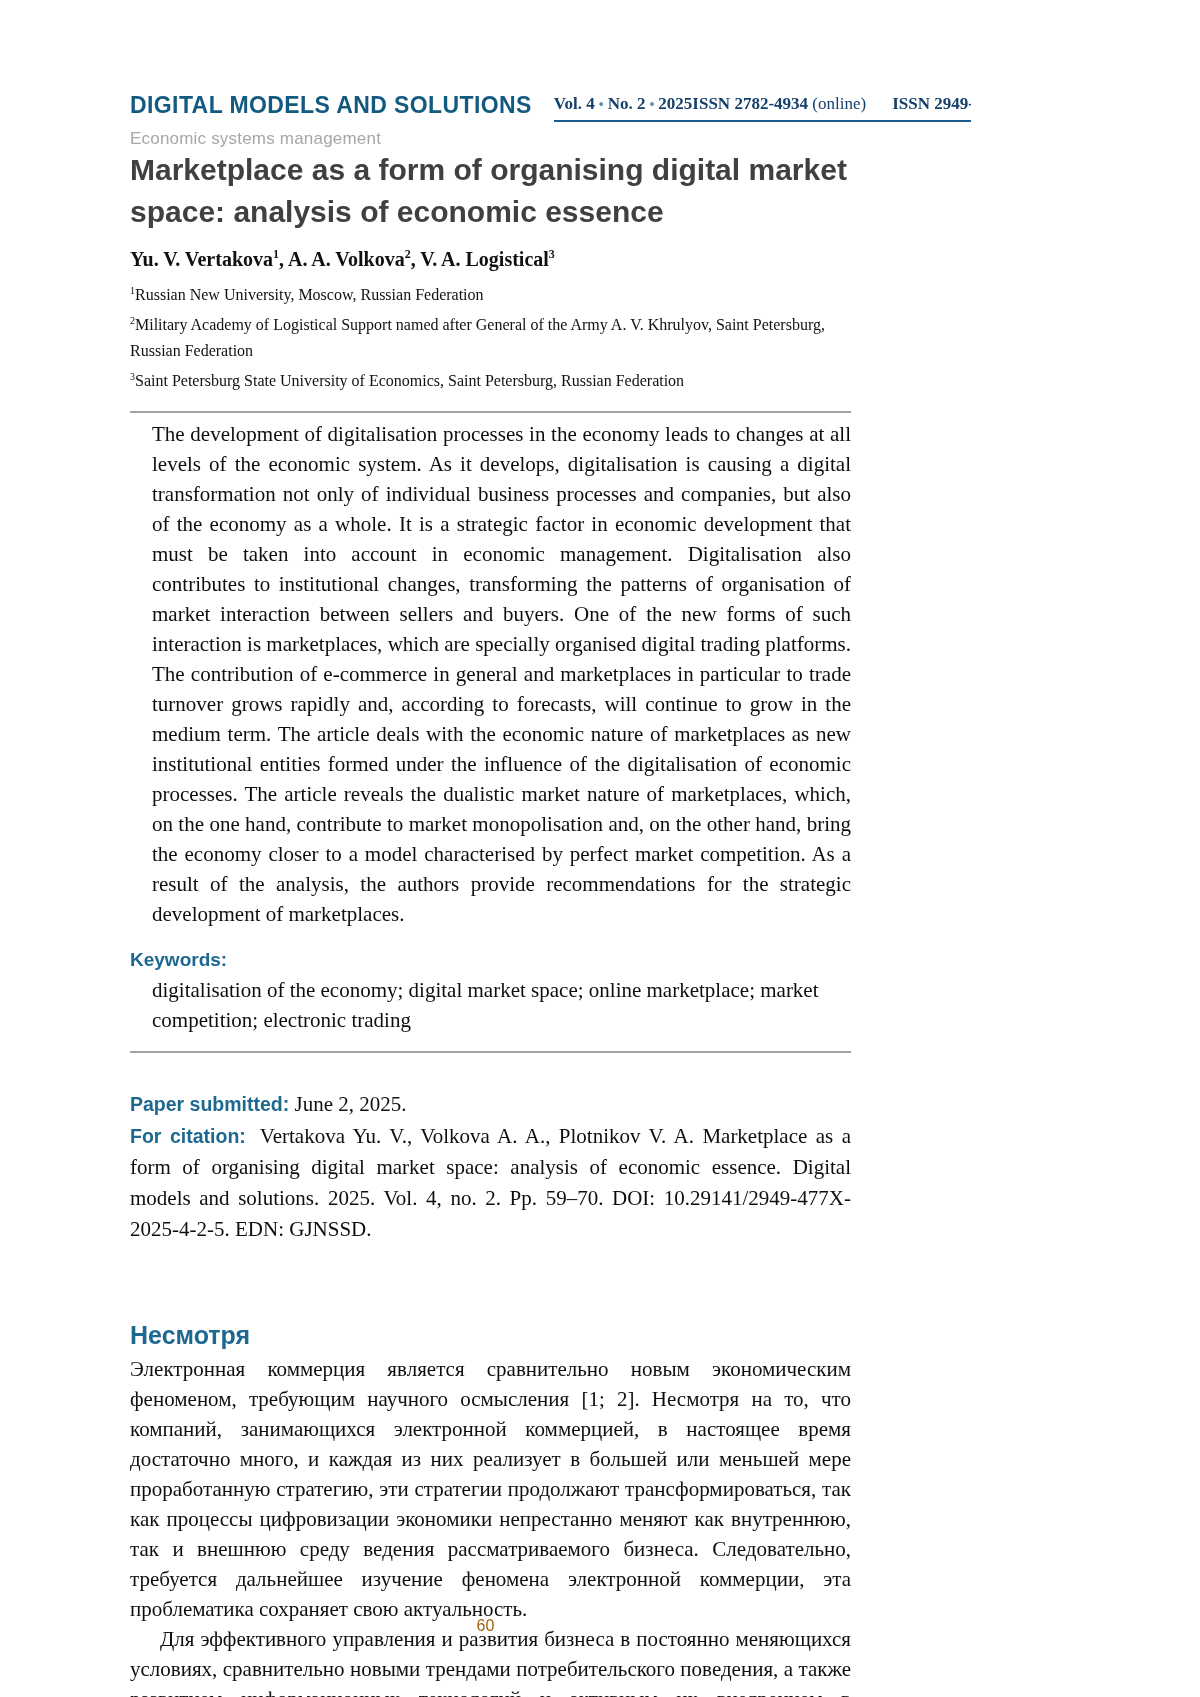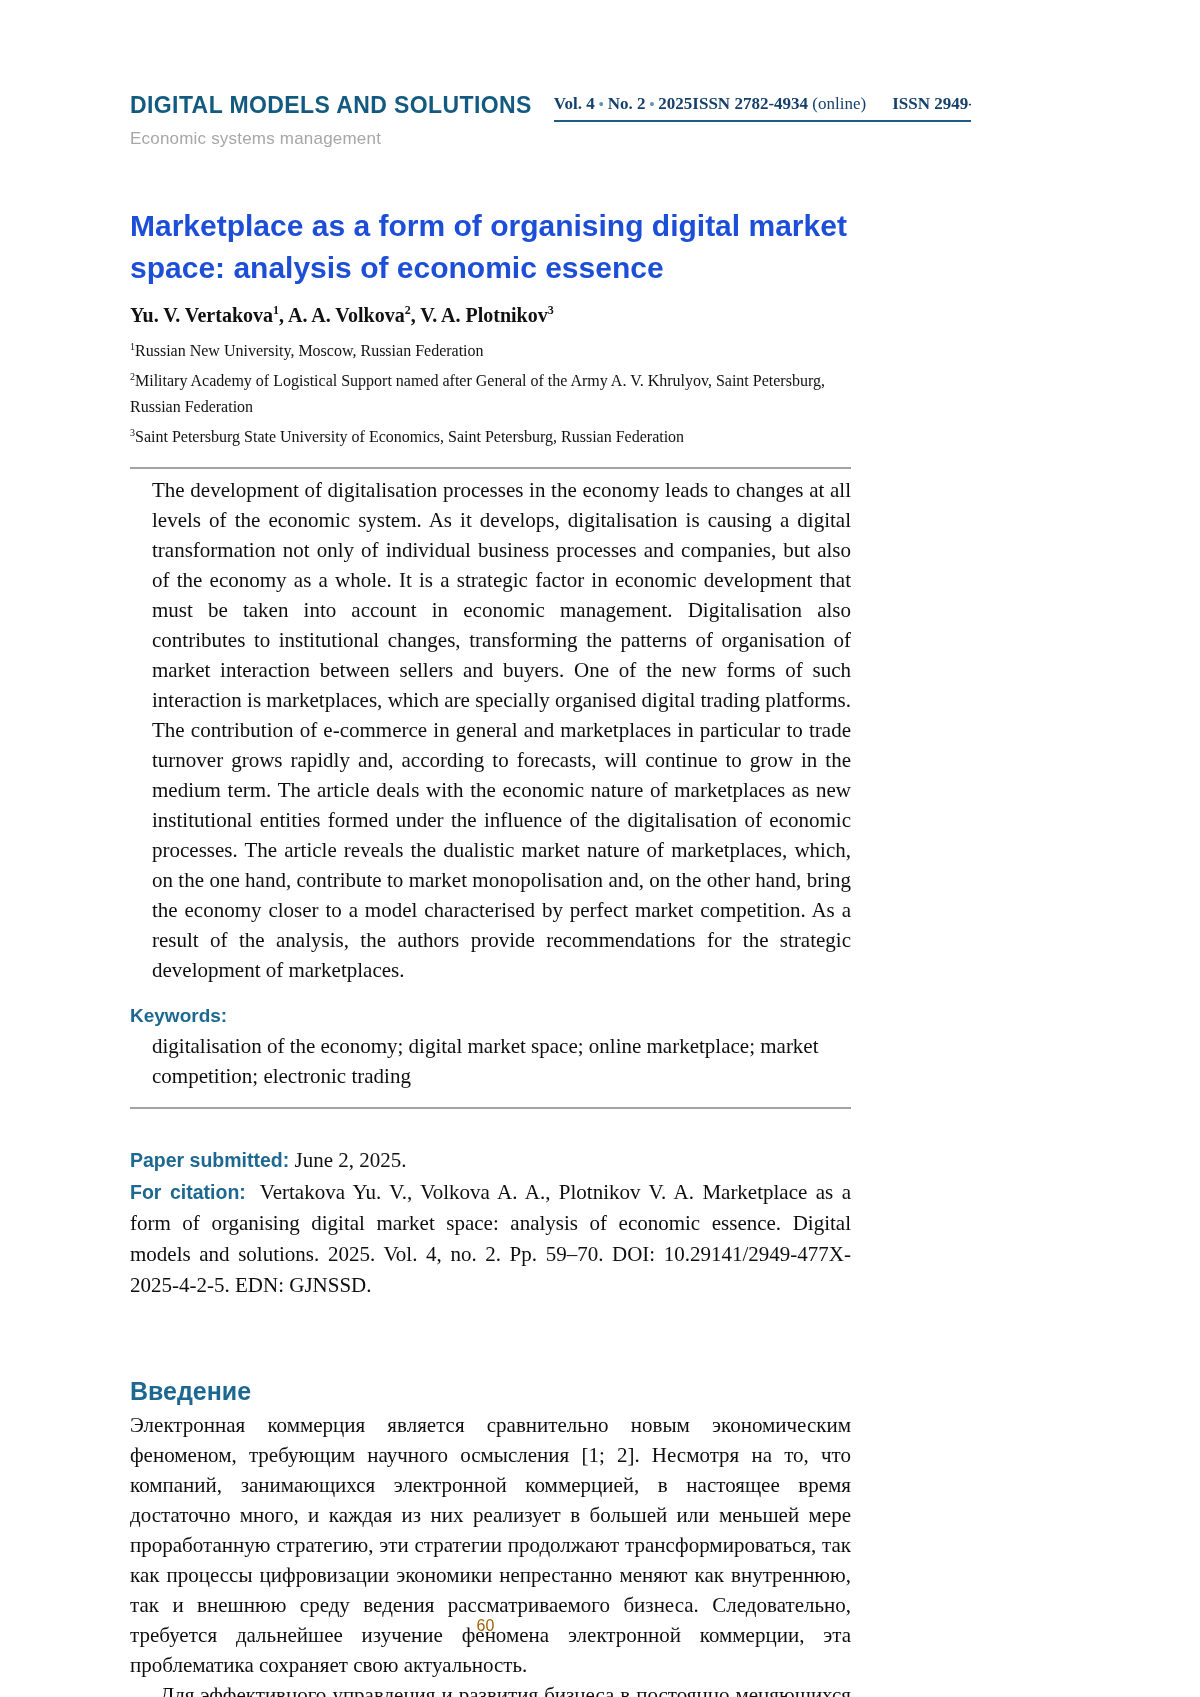--- a/index.html
+++ b/index.html
@@ -39,24 +39,23 @@
   .issn-block {
     font-family: "Liberation Serif", serif; font-size: 17px;
     color: #15406b; white-space: nowrap;
   }
   .issn-code { font-weight: 700; }
   .issn-suffix { font-weight: 400; }
   .issn-gap { display: inline-block; width: 26px; }
 
   
   .title {
-    margin-top: 56px;
     font-family: "Liberation Sans", sans-serif;
     font-weight: 600; font-size: 30px; line-height: 42px;
-    color: #1d4ed8; max-width: 880px;
+    color: #404040; max-width: 880px;
   }
   .authors {
     margin-top: 14px;
     font-family: "Liberation Serif", serif;
     font-weight: 700; font-size: 20px; color: #111;
   }
   .authors sup { font-size: 12px; font-weight: 700; }
   .affiliations { margin-top: 7px; }
   .affil {
     font-family: "Liberation Serif", serif;
@@ -118,21 +117,21 @@
       <div class="section-label">Economic systems management</div>
     </div>
     <div class="jheader-right">
       <span class="vol-info"><span>Vol. 4</span><span class="dot">•</span><span>No. 2</span><span class="dot">•</span><span>2025</span></span>
       <span class="issn-block"><span class="issn-code">ISSN 2782-4934</span> <span class="issn-suffix">(online)</span><span class="issn-gap"></span><span class="issn-code">ISSN 2949-477X</span> <span class="issn-suffix">(print)</span></span>
     </div>
   </div>
 
   <h1 class="title">Marketplace as a form of organising digital market space: analysis of economic essence</h1>
 
-  <div class="authors"><span class="author"><span>Yu. V. Vertakova</span><sup>1</sup><span>, </span></span><span class="author"><span>A. A. Volkova</span><sup>2</sup><span>, </span></span><span class="author"><span>V. A. Plotnikov</span><sup>3</sup><span></span></span></div>
+  <div class="authors"><span class="author"><span>Yu. V. Vertakova</span><sup>1</sup><span>, </span></span><span class="author"><span>A. A. Volkova</span><sup>2</sup><span>, </span></span><span class="author"><span>V. A. Logistical</span><sup>3</sup><span></span></span></div>
 
   <div class="affiliations">
     <p class="affil"><sup>1</sup><span>Russian New University, Moscow, Russian Federation</span></p>
     <p class="affil"><sup>2</sup><span>Military Academy of Logistical Support named after General of the Army A. V. Khrulyov, Saint Petersburg, Russian Federation</span></p>
     <p class="affil"><sup>3</sup><span>Saint Petersburg State University of Economics, Saint Petersburg, Russian Federation</span></p>
   </div>
 
   <hr class="divider">
 
   <p class="body-text abstract-text">The development of digitalisation processes in the economy leads to changes at all levels of the economic system. As it develops, digitalisation is causing a digital transformation not only of individual business processes and companies, but also of the economy as a whole. It is a strategic factor in economic development that must be taken into account in economic management. Digitalisation also contributes to institutional changes, transforming the patterns of organisation of market interaction between sellers and buyers. One of the new forms of such interaction is marketplaces, which are specially organised digital trading platforms. The contribution of e-commerce in general and marketplaces in particular to trade turnover grows rapidly and, according to forecasts, will continue to grow in the medium term. The article deals with the economic nature of marketplaces as new institutional entities formed under the influence of the digitalisation of economic processes. The article reveals the dualistic market nature of marketplaces, which, on the one hand, contribute to market monopolisation and, on the other hand, bring the economy closer to a model characterised by perfect market competition. As a result of the analysis, the authors provide recommendations for the strategic development of marketplaces.</p>
@@ -140,19 +139,19 @@
   <div class="keywords-heading">Keywords:</div>
   <p class="body-text keywords-text">digitalisation of the economy; digital market space; online marketplace; market competition; electronic trading</p>
 
   <hr class="divider">
 
   <div class="meta-block">
     <p class="meta-line"><span class="meta-label">Paper submitted:</span> <span>June 2, 2025.</span></p>
     <p class="meta-line meta-par body-text"><span class="meta-label">For citation:</span><span class="citation-gap"></span><span>Vertakova Yu. V., Volkova A. A., Plotnikov V. A. Marketplace as a form of organising digital market space: analysis of economic essence. Digital models and solutions. 2025. Vol. 4, no. 2. Pp. 59–70. DOI: 10.29141/2949-477X-2025-4-2-5. EDN: GJNSSD.</span></p>
   </div>
 
-  <div class="intro-heading">Введение</div>
+  <div class="intro-heading">Несмотря</div>
   <p class="body-text intro-par">Электронная коммерция является сравнительно новым экономическим феноменом, требующим научного осмысления [1; 2]. Несмотря на то, что компаний, занимающихся электронной коммерцией, в настоящее время достаточно много, и каждая из них реализует в большей или меньшей мере проработанную стратегию, эти стратегии продолжают трансформироваться, так как процессы цифровизации экономики непрестанно меняют как внутреннюю, так и внешнюю среду ведения рассматриваемого бизнеса. Следовательно, требуется дальнейшее изучение феномена электронной коммерции, эта проблематика сохраняет свою актуальность.</p>
   <p class="body-text intro-par">Для эффективного управления и развития бизнеса в постоянно меняющихся условиях, сравнительно новыми трендами потребительского поведения, а также развитием информационных технологий и активным их внедрением в различные бизнес-процес-</p>
 
   <div class="page-number">60</div>
 
 </div>
 
 </body></html>

